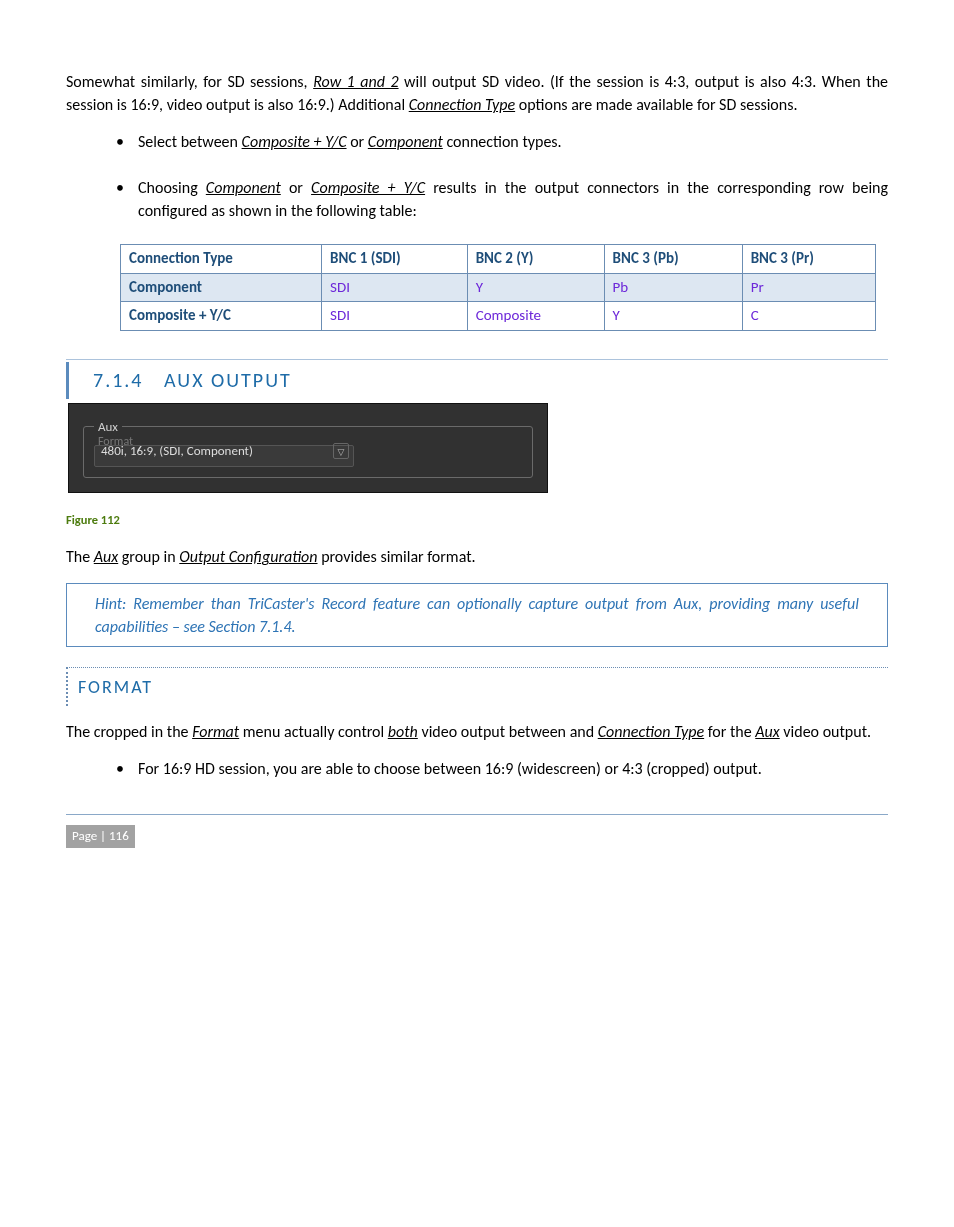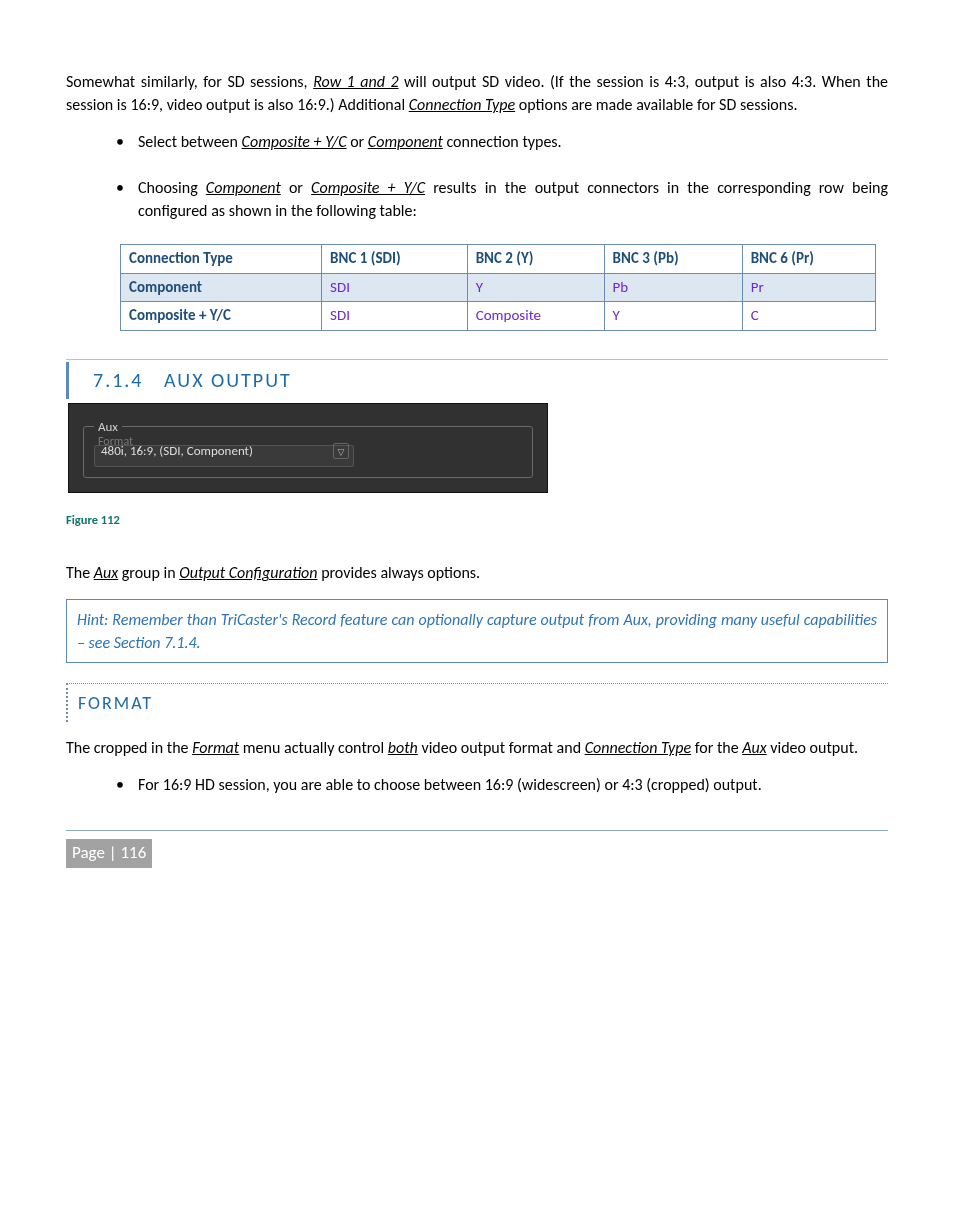--- a/index.html
+++ b/index.html
@@ -86,44 +86,44 @@
     padding: 0 4px 10px 6px;
   }
   .aux-caret {
     width: 16px; height: 16px;
     border: 1px solid #666;
     border-radius: 2px;
     display: flex; align-items: center; justify-content: center;
     color: #bbb;
     font-size: 9px;
   }
-  .fig-caption { color: #0f766e; font-size: 12.5px; font-weight: bold; margin: 18px 0 32px 0; }
+  .fig-caption { color: #4d7c0f; font-size: 12.5px; font-weight: bold; margin: 18px 0 16px 0; }
   .hint-box {
     border: 1px solid #5b8bbd;
-    padding: 8px 10px;
+    padding: 8px 28px;
     color: #2e74b5;
     font-style: italic;
     text-align: justify;
     margin: 10px 0 20px 0;
   }
   .sub-hdr {
     border-top: 1px dotted #6b8db3;
     border-left: 2px dotted #6b8db3;
     padding: 6px 10px;
     color: #1f6ca8;
     font-size: 18px;
     letter-spacing: 2px;
     margin: 14px 0 14px 0;
   }
   .footer-rule { border: none; border-top: 1px solid #8aa8c8; margin: 34px 0 8px 0; }
   .page-badge {
     display: inline-block;
     background: #a2a2a2;
     color: #fff;
-    font-size: 17px;
+    font-size: 13px;
     padding: 2px 6px;
   }
 </style>
 </head>
 <body>
 
 
 
 <p class="para">
   <span>Somewhat similarly, for SD sessions, </span>
@@ -150,21 +150,21 @@
   </li>
 </ul>
 
 <table class="conn-table">
   <tbody>
       <tr>
     <th class="hdr">Connection Type</th>
     <th class="hdr">BNC 1 (SDI)</th>
     <th class="hdr">BNC 2 (Y)</th>
     <th class="hdr">BNC 3 (Pb)</th>
-    <th class="hdr">BNC 6 (Pr)</th>
+    <th class="hdr">BNC 3 (Pr)</th>
   </tr>
   <tr>
     <td class="shaded rowlabel">Component</td>
     <td class="shaded cell-blue">SDI</td>
     <td class="shaded cell-blue">Y</td>
     <td class="shaded cell-blue">Pb</td>
     <td class="shaded cell-blue">Pr</td>
   </tr>
   <tr>
     <td class="rowlabel">Composite + Y/C</td>
@@ -193,33 +193,33 @@
   </div>
 </div>
 
 <div class="fig-caption">Figure 112</div>
 
 <p class="para">
   <span>The </span>
   <span class="italic">Aux</span>
   <span> group in </span>
   <span class="italic">Output Configuration</span>
-  <span> provides always options.</span>
+  <span> provides similar format.</span>
 </p>
 
 <div class="hint-box">Hint: Remember than TriCaster's Record feature can optionally capture output from Aux, providing many useful capabilities – see Section 7.1.4.</div>
 
 <div class="sub-hdr">FORMAT</div>
 
 <p class="para">
   <span>The cropped in the </span>
   <span class="italic">Format</span>
   <span> menu actually control </span>
   <span class="italic">both</span>
-  <span> video output format and </span>
+  <span> video output between and </span>
   <span class="italic">Connection Type</span>
   <span> for the </span>
   <span class="italic">Aux</span>
   <span> video output.</span>
 </p>
 
 <ul class="bul tight">
   <li>
     <span>For 16:9 HD session, you are able to choose between 16:9 (widescreen) or 4:3 (cropped) output.</span>
   </li>

